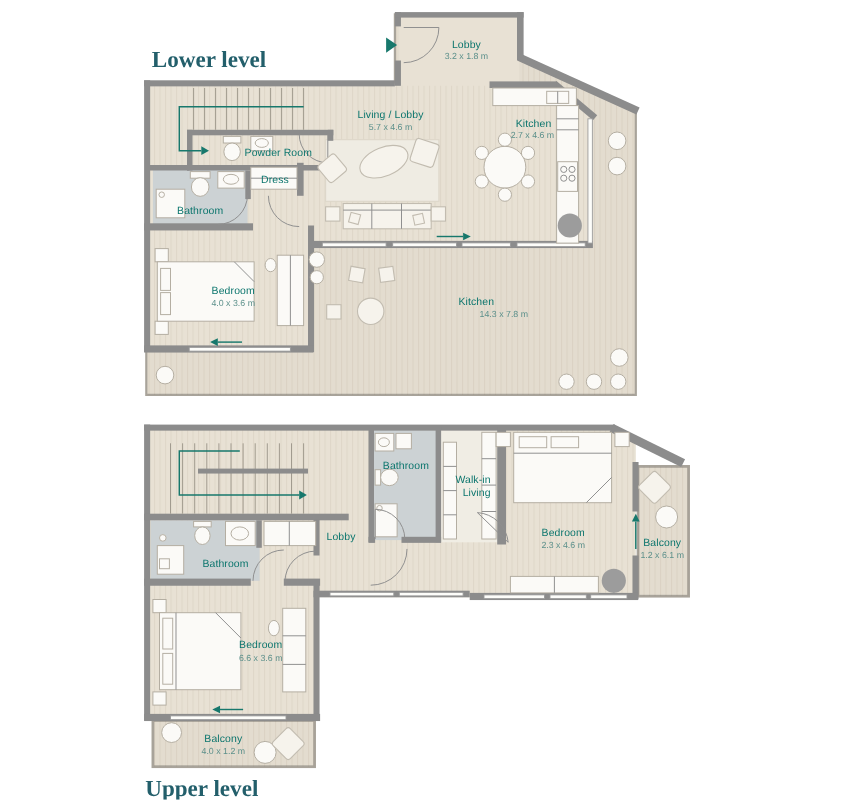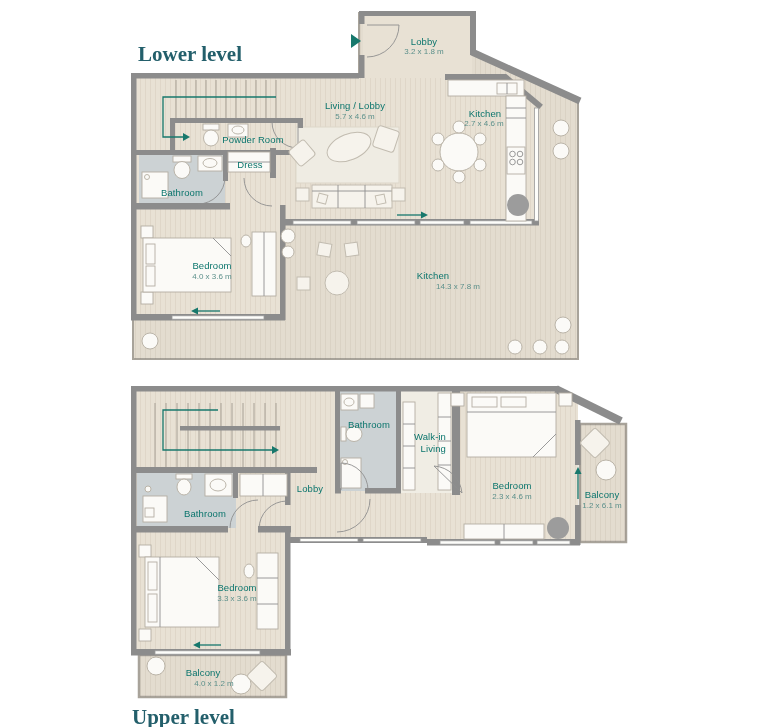--- a/index.html
+++ b/index.html
@@ -376,20 +376,20 @@
 
 <div class="lbl" style="left:512px;top:485px;">Bedroom</div>
 <div class="dims" style="left:512px;top:496px;">2.3 x 4.6 m</div>
 
 <div class="lbl" style="left:602px;top:494px;">Balcony</div>
 <div class="dims" style="left:602px;top:505px;">1.2 x 6.1 m</div>
 
 <div class="lbl" style="left:205px;top:513px;">Bathroom</div>
 
 <div class="lbl" style="left:237px;top:587px;">Bedroom</div>
-<div class="dims" style="left:237px;top:598px;">3.3 x 3.6 m</div>
+<div class="dims" style="left:237px;top:598px;">6.6 x 3.6 m</div>
 
 <div class="lbl" style="left:203px;top:672px;">Balcony</div>
-<div class="dims" style="left:203px;top:683px;margin-left:11px;">4.0 x 1.2 m</div>
+<div class="dims" style="left:203px;top:683px;">4.0 x 1.2 m</div>
 
 <div class="level" style="left:132px;top:705px;">Upper level</div>
 
 </div>
 
 </body></html>

